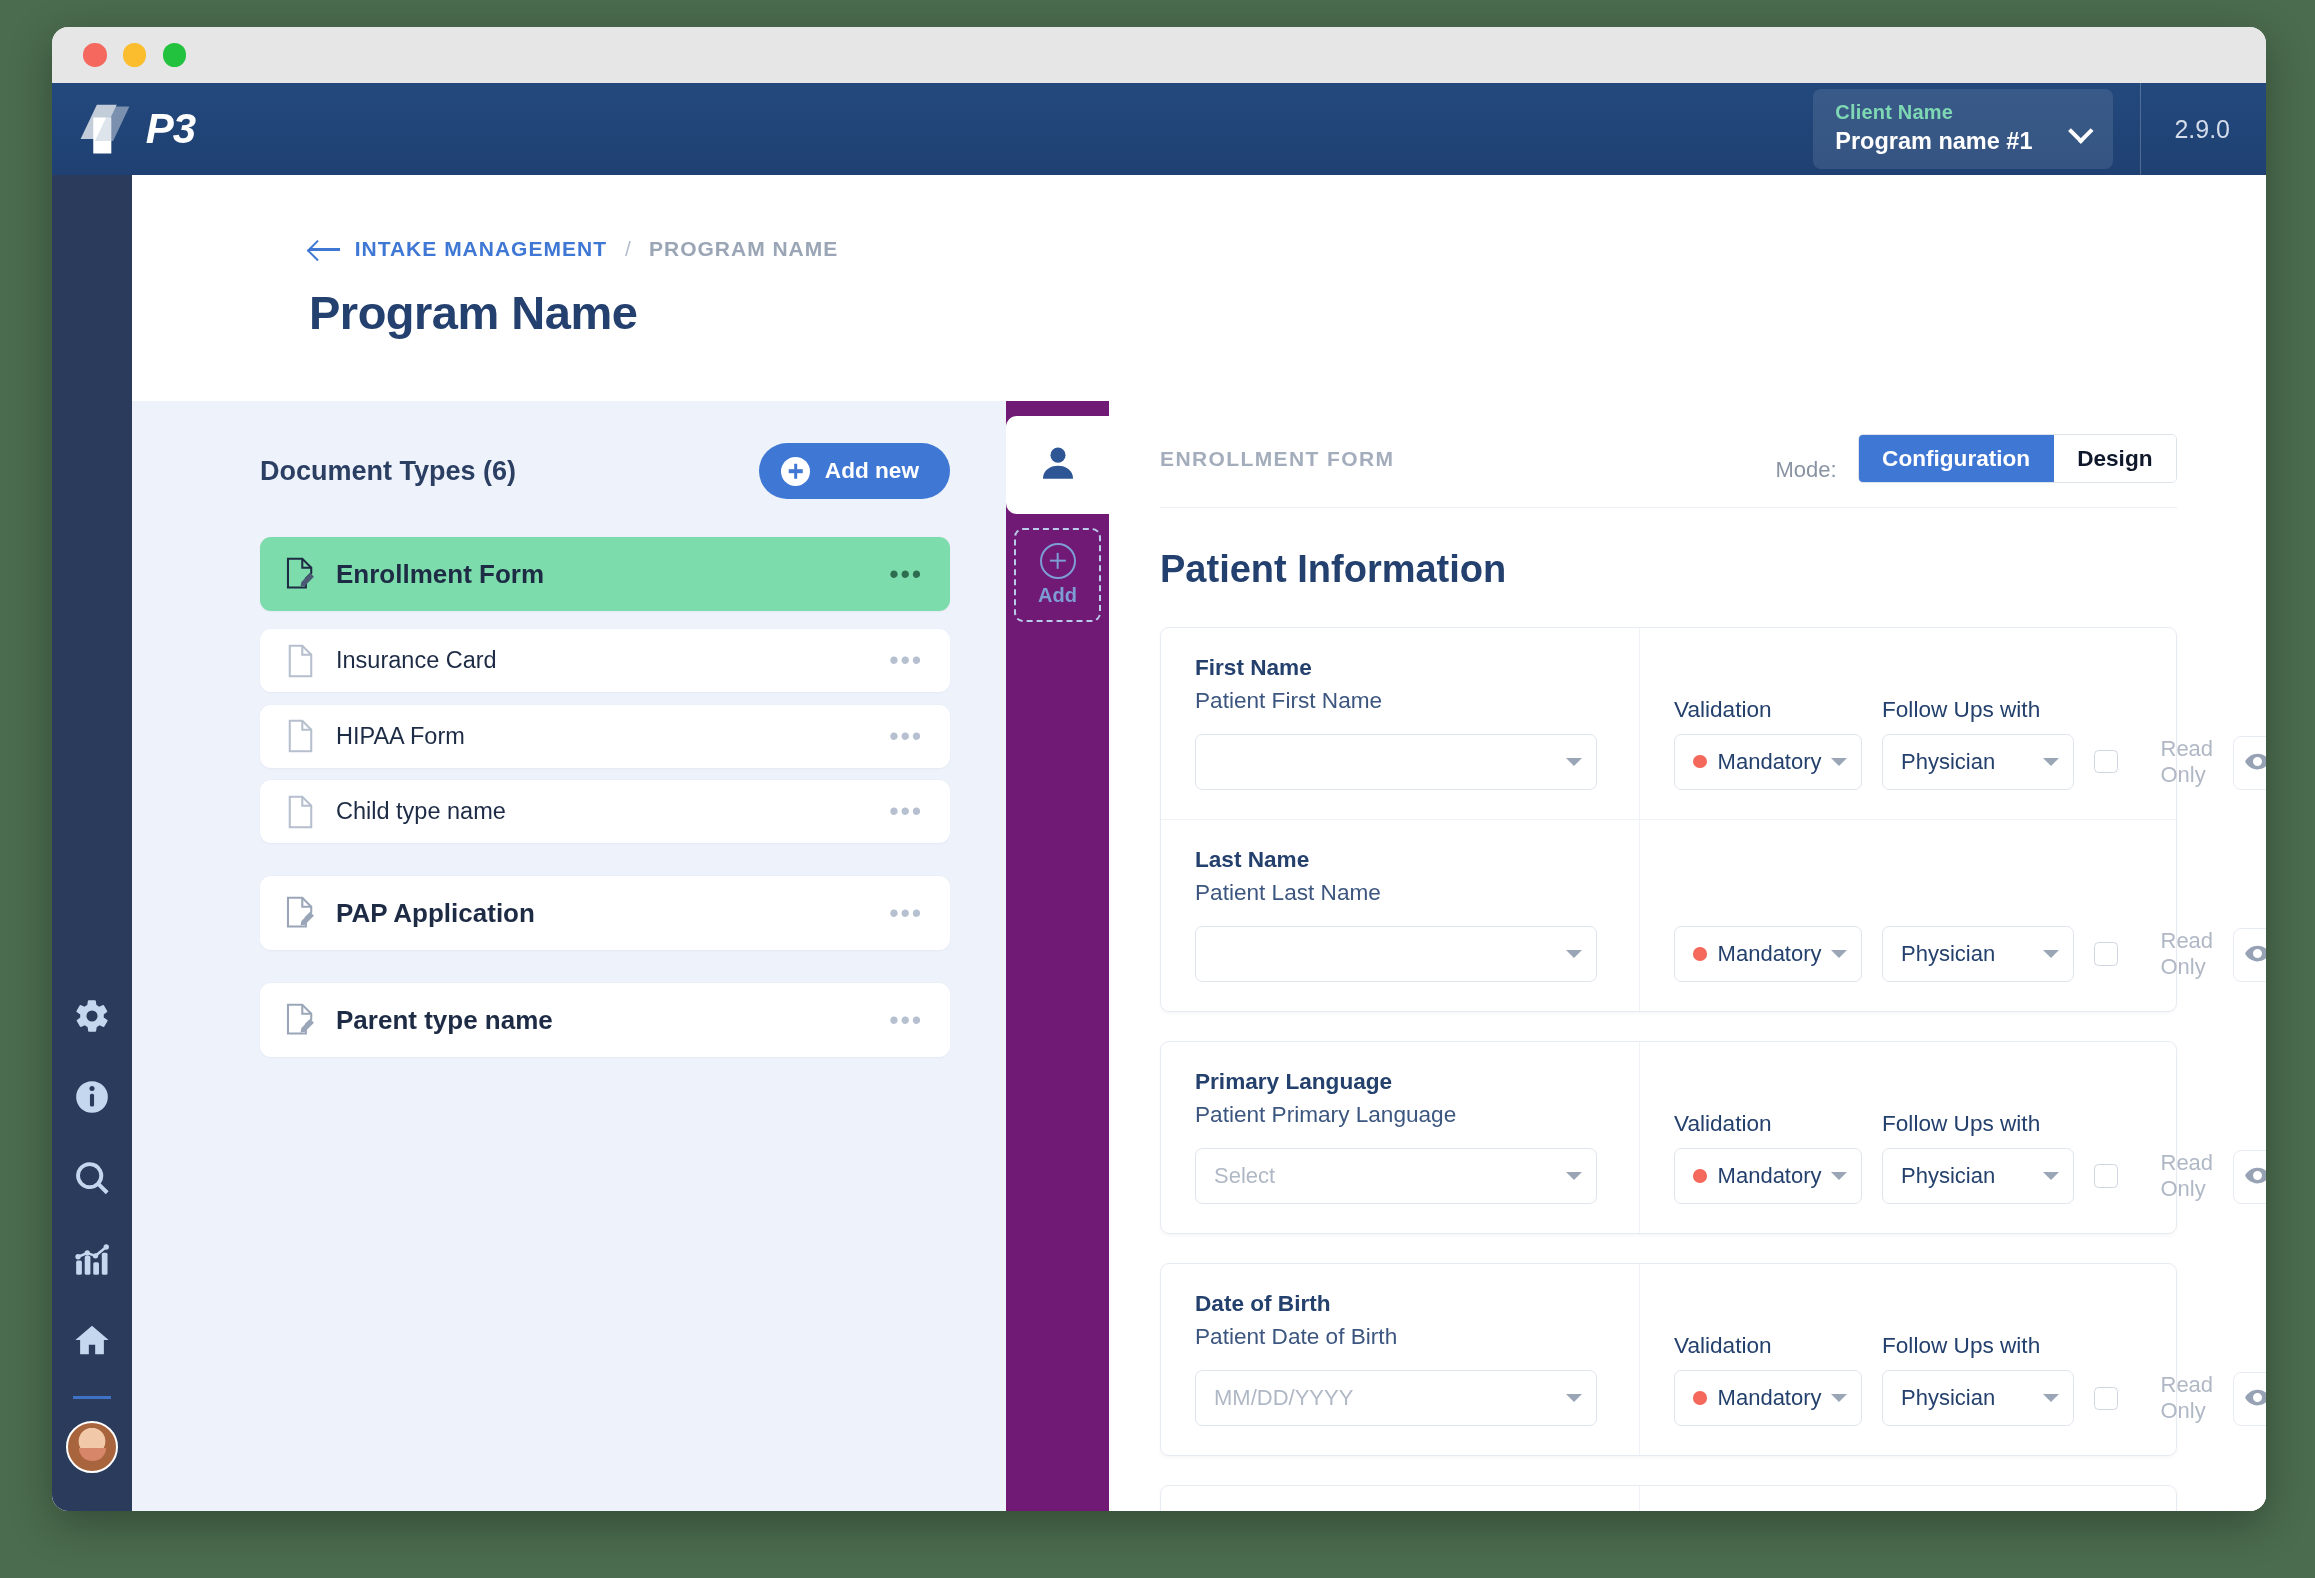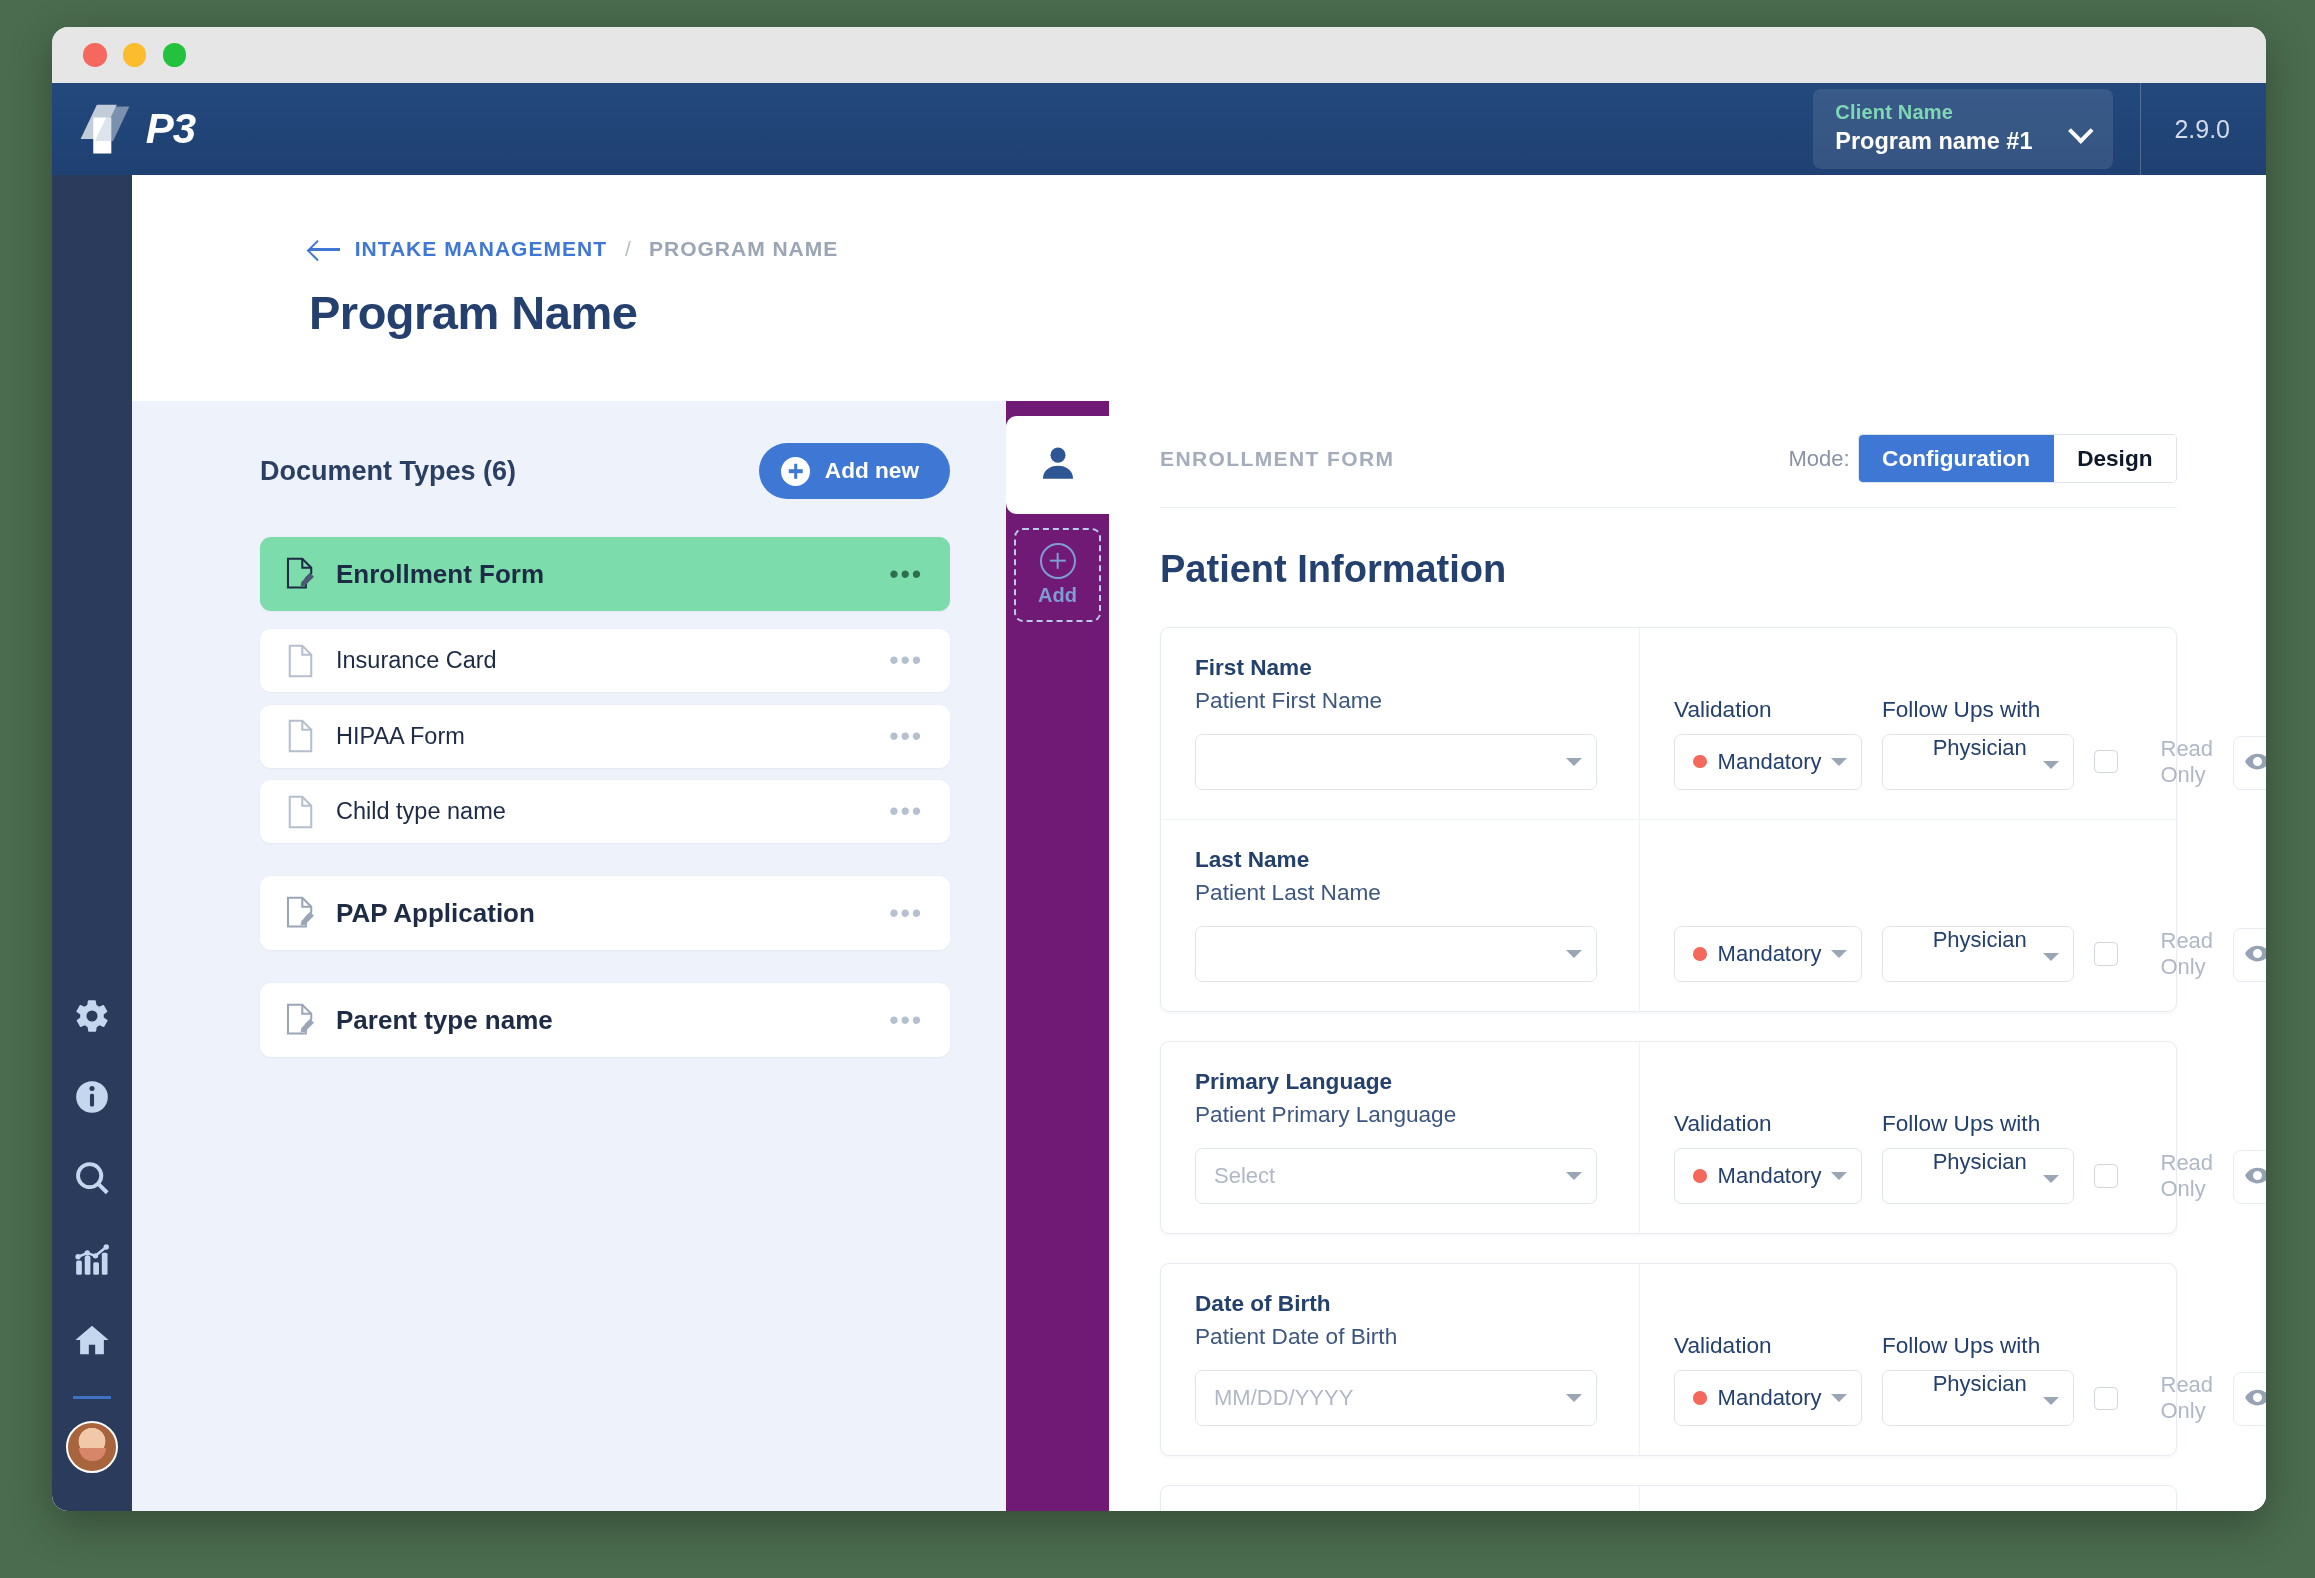--- a/index.html
+++ b/index.html
@@ -258,21 +258,21 @@
   }
   .form-topbar {
     display: flex; align-items: center;
     padding-bottom: 23.5px;
     border-bottom: 1.8px solid #eceff4;
   }
   .form-kicker {
     color: #a4adbc; font-size: 21px; font-weight: 700;
     letter-spacing: 1.4px;
   }
-  .mode-wrap { margin-left: auto; display: flex; align-items: center; gap: 8px; }
+  .mode-wrap { margin-left: auto; display: flex; align-items: flex-end; gap: 21px; }
   .mode-label { color: #8a93a4; font-size: 22px; }
   .mode-toggle {
     display: flex; border-radius: 5px; overflow: hidden;
     border: 1.8px solid #dde3ec;
   }
   .mode-opt {
     height: 47px; padding: 0 23.5px;
     display: flex; align-items: center;
     font-size: 22.6px; font-weight: 700;
     cursor: pointer; background: #fff; color: #0f172a;
@@ -306,21 +306,21 @@
   .ctrl-label { color: #24406d; font-size: 22.6px; }
   .ctrl-label.spacer { visibility: hidden; }
 
   .select {
     height: 56px; border: 1.8px solid #dfe4ec; border-radius: 7.2px;
     background: #fff; display: flex; align-items: center;
     padding: 0 14.5px 0 18px; cursor: pointer; position: relative;
   }
   .select.wide { width: 402px; margin-top: 20px; }
   .select.val  { width: 188px; }
-  .select.fu   { width: 192px; flex-direction: column; }
+  .select.fu   { width: 192px; }
   .select-text { color: #24406d; font-size: 22px; }
   .select-text.ph { color: #b0b8c6; }
   .caret {
     margin-left: auto; width: 0; height: 0;
     border-left: 8.1px solid transparent; border-right: 8.1px solid transparent;
     border-top: 8.1px solid #9aa5b6;
   }
   .reddot {
     width: 13.6px; height: 13.6px; border-radius: 50%;
     background: #f4695c; margin-right: 11px; flex-shrink: 0;

